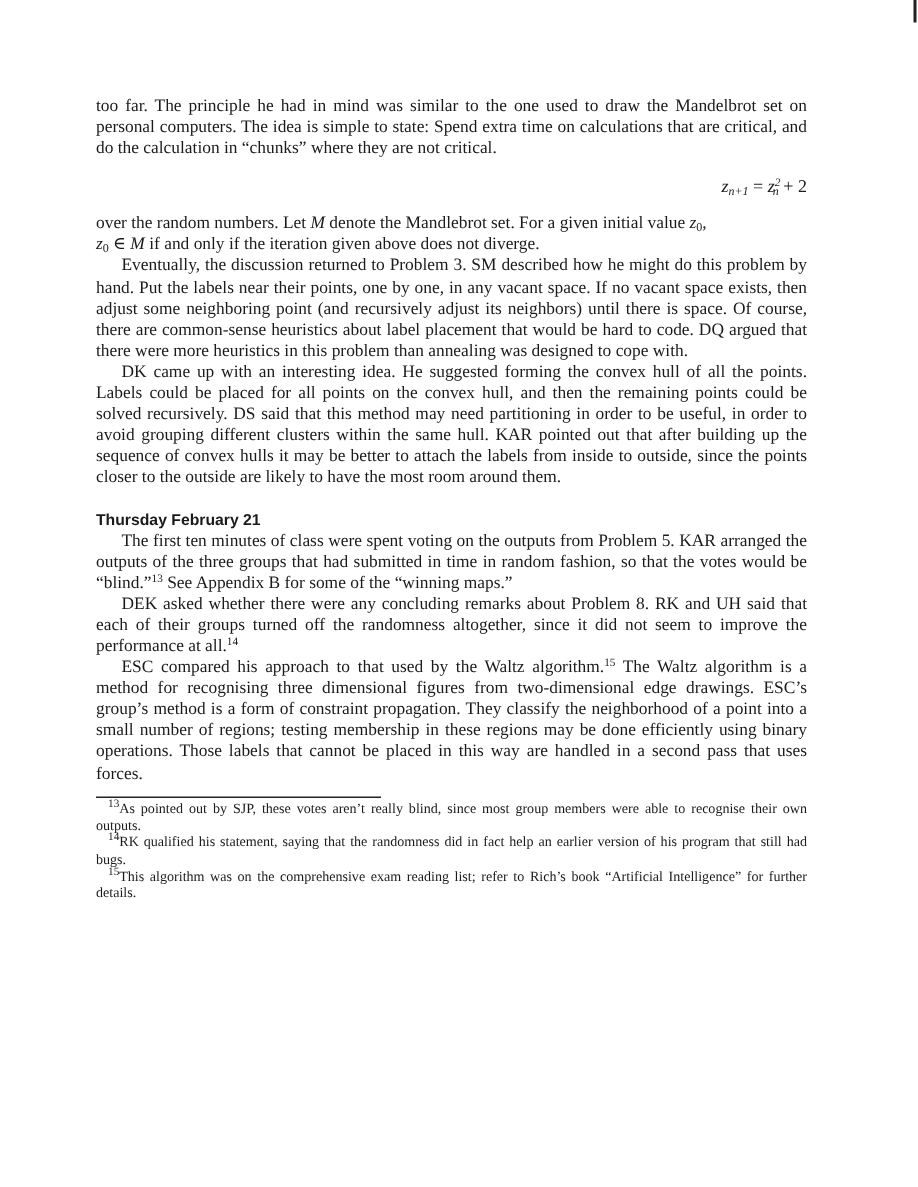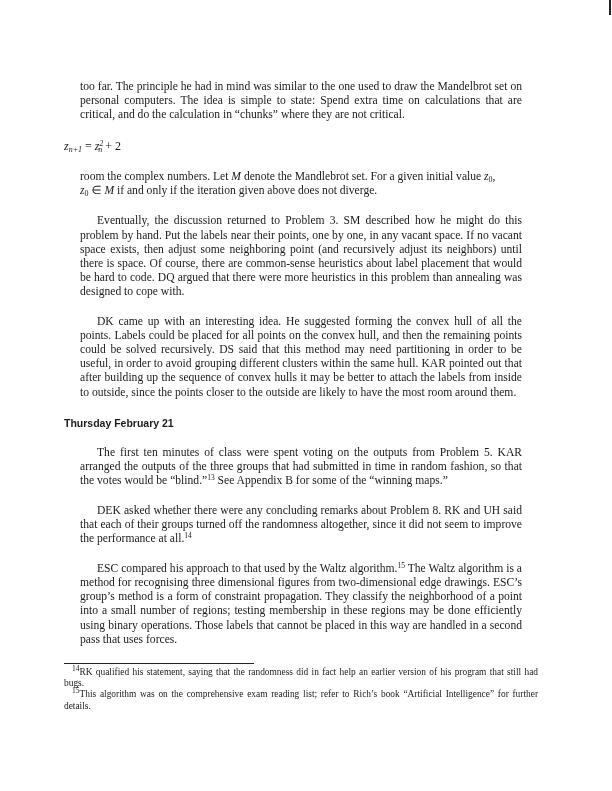--- a/index.html
+++ b/index.html
@@ -2,24 +2,24 @@
 <html><head>
   <meta charset="utf-8">
   <style>
     html, body { margin: 0; padding: 0; background: #ffffff; }
     body { width: 612px; height: 791px; position: relative; overflow: hidden; }
     .page {
       position: absolute; left: 64px; top: 64px; width: 474px;
       font-family: "Liberation Serif", "DejaVu Serif", serif;
       font-size: 11.6px; line-height: 14.1px; color: #1a1a1a;
     }
-    .p { margin: 16px; text-align: justify; font-family: Liberation Serif, serif; }
+    .p { margin: 0; text-align: justify; }
     .p.indent { text-indent: 17px; }
     .eq {
-      text-align: left; margin: 10px 0 10px 0; font-style: italic;
+      text-align: right; margin: 10px 0 10px 0; font-style: italic;
       font-size: 12px; line-height: 16px;
     }
     .eq .up { font-style: normal; }
     sup { font-size: 7.5px; line-height: 0; vertical-align: 4px; }
     sub { font-size: 8px; line-height: 0; vertical-align: -2px; }
     .heading {
       font-family: "Liberation Sans", "DejaVu Sans", sans-serif;
       font-weight: bold; font-size: 10.5px; margin-top: 14px; line-height: 14px;
     }
     .fn-rule { width: 190px; height: 0; border-top: 1px solid #222; margin-top: 8px; margin-bottom: 3px; }
@@ -36,29 +36,30 @@
 
 <div class="edge-mark"></div>
 
 <div class="page">
   <p class="p">too far. The principle he had in mind was similar to the one used to draw the Mandelbrot set on personal computers. The idea is simple to state: Spend extra time on calculations that are critical, and do the calculation in “chunks” where they are not critical.</p>
 
   <div class="eq">
     <span>z</span><sub>n+1</sub><span class="up"> = </span><span>z</span><sup>2</sup><sub style="margin-left:-5px">n</sub><span class="up"> + 2</span>
   </div>
 
-  <p class="p"><span>room the complex numbers. Let </span><i class="m">M</i><span> denote the Mandlebrot set. For a given initial value </span><i class="m">z</i><sub>0</sub><span>, </span><br><i class="m">z</i><sub>0</sub><span> ∈ </span><i class="m">M</i><span> if and only if the iteration given above does not diverge.</span></p>
+  <p class="p"><span>over the random numbers. Let </span><i class="m">M</i><span> denote the Mandlebrot set. For a given initial value </span><i class="m">z</i><sub>0</sub><span>, </span><br><i class="m">z</i><sub>0</sub><span> ∈ </span><i class="m">M</i><span> if and only if the iteration given above does not diverge.</span></p>
 
   <p class="p indent">Eventually, the discussion returned to Problem 3. SM described how he might do this problem by hand. Put the labels near their points, one by one, in any vacant space. If no vacant space exists, then adjust some neighboring point (and recursively adjust its neighbors) until there is space. Of course, there are common-sense heuristics about label placement that would be hard to code. DQ argued that there were more heuristics in this problem than annealing was designed to cope with.</p>
   <p class="p indent">DK came up with an interesting idea. He suggested forming the convex hull of all the points. Labels could be placed for all points on the convex hull, and then the remaining points could be solved recursively. DS said that this method may need partitioning in order to be useful, in order to avoid grouping different clusters within the same hull. KAR pointed out that after building up the sequence of convex hulls it may be better to attach the labels from inside to outside, since the points closer to the outside are likely to have the most room around them.</p>
 
   <div class="heading">Thursday February 21</div>
 
   <p class="p indent"><span>The first ten minutes of class were spent voting on the outputs from Problem 5. KAR arranged the outputs of the three groups that had submitted in time in random fashion, so that the votes would be “blind.”</span><sup>13</sup><span> See Appendix B for some of the “winning maps.”</span></p>
   <p class="p indent"><span>DEK asked whether there were any concluding remarks about Problem 8. RK and UH said that each of their groups turned off the randomness altogether, since it did not seem to improve the performance at all.</span><sup>14</sup></p>
   <p class="p indent"><span>ESC compared his approach to that used by the Waltz algorithm.</span><sup>15</sup><span> The Waltz algorithm is a method for recognising three dimensional figures from two-dimensional edge drawings. ESC’s group’s method is a form of constraint propagation. They classify the neighborhood of a point into a small number of regions; testing membership in these regions may be done efficiently using binary operations. Those labels that cannot be placed in this way are handled in a second pass that uses forces.</span></p>
 
   <div class="fn-rule"></div>
+  <p class="fn"><sup>13</sup><span>As pointed out by SJP, these votes aren’t really blind, since most group members were able to recognise their own outputs.</span></p>
   <p class="fn"><sup>14</sup><span>RK qualified his statement, saying that the randomness did in fact help an earlier version of his program that still had bugs.</span></p>
   <p class="fn"><sup>15</sup><span>This algorithm was on the comprehensive exam reading list; refer to Rich’s book “Artificial Intelligence” for further details.</span></p>
 </div>
 
 <div class="pageno">47</div>
 
 </body></html>

